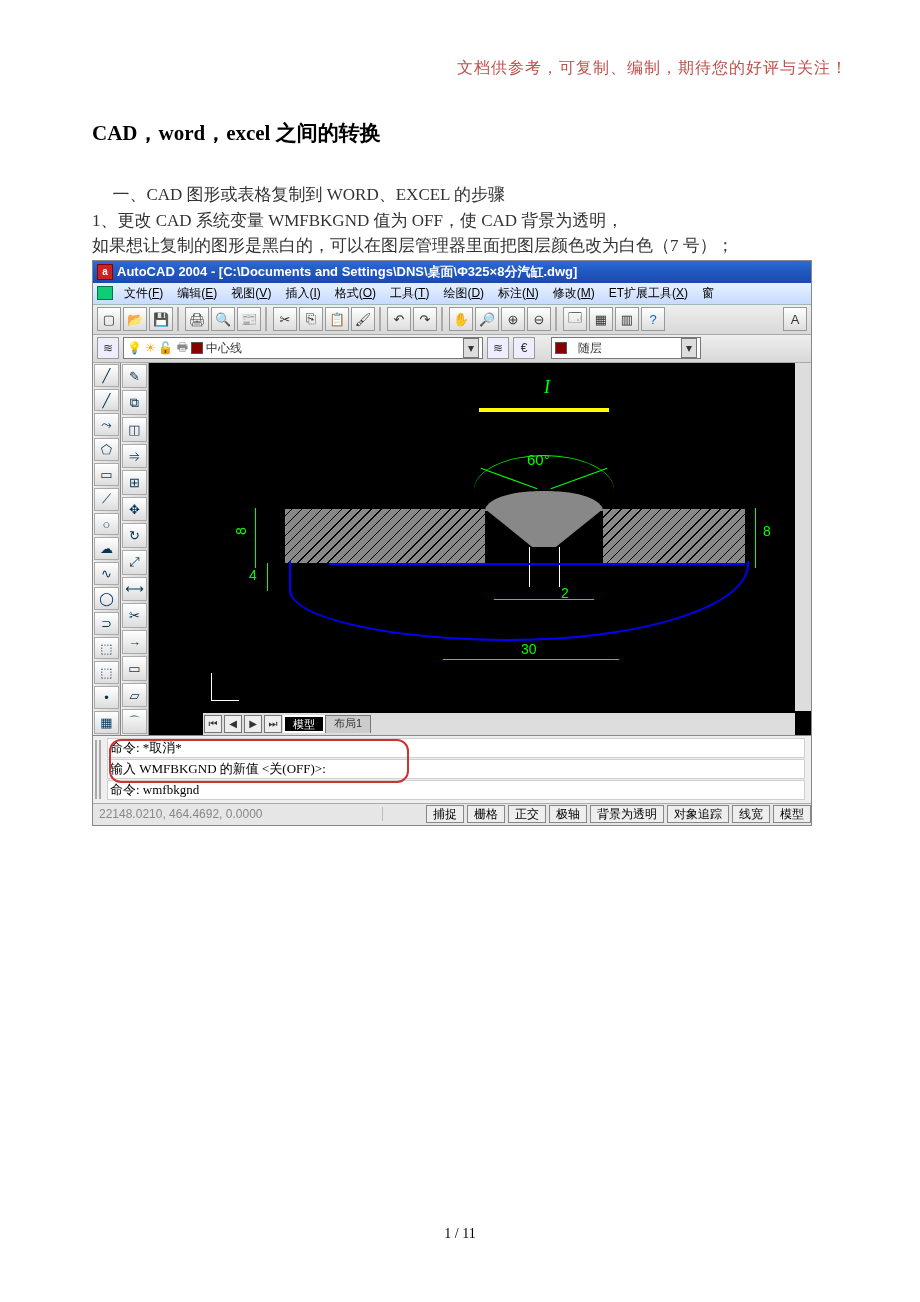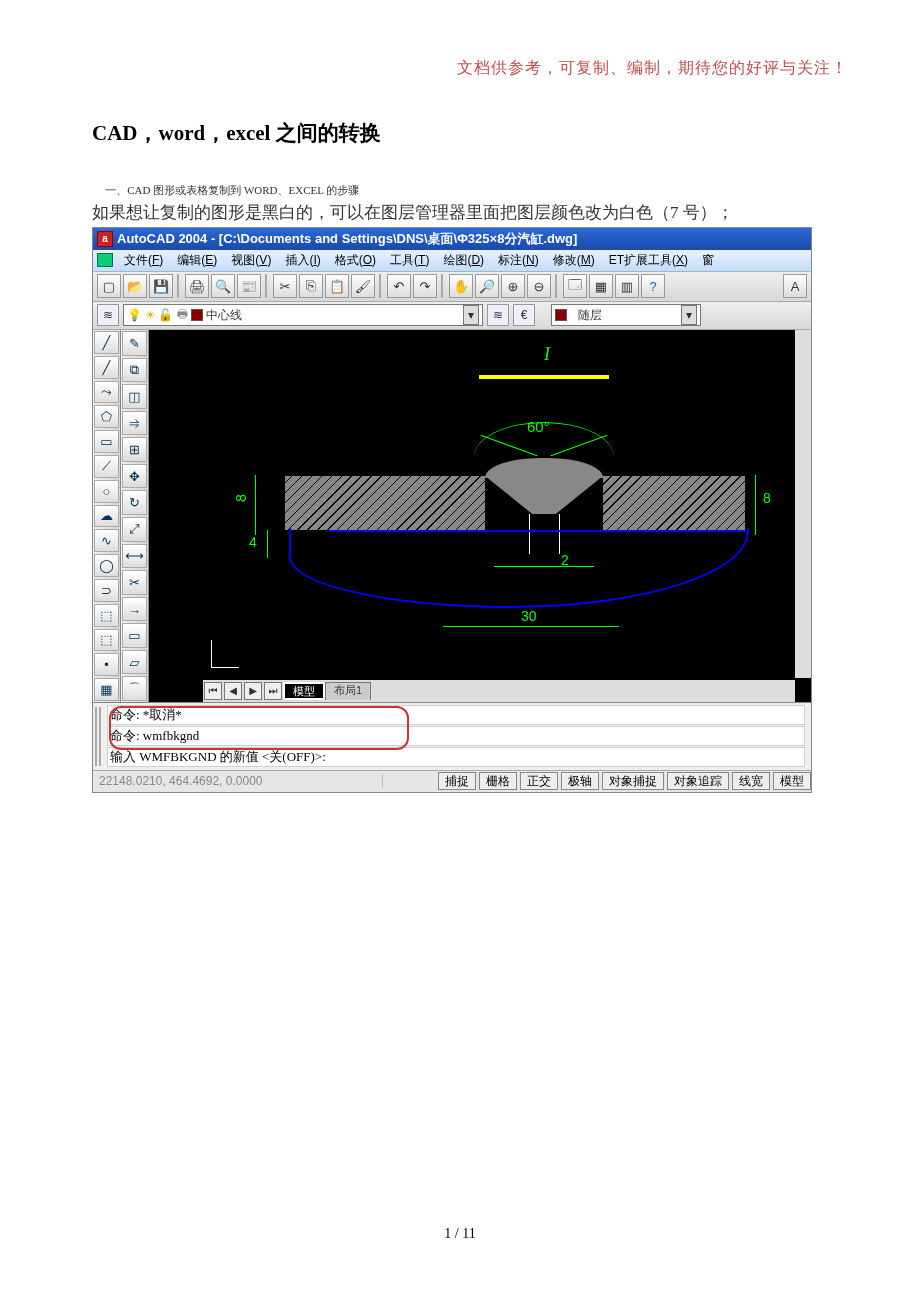--- a/index.html
+++ b/index.html
@@ -1,20 +1,20 @@
 <!DOCTYPE html>
 <html><head>
 <meta charset="utf-8">
 <style>
   * { margin:0; padding:0; box-sizing:border-box; }
   body { width:920px; height:1302px; background:#fff; font-family:"SimSun","宋体",serif; font-size:17px; color:#333; position:relative; }
   .header-note { text-align:right; color:#c0504d; font-size:16px; padding:58px 72px 0 0; letter-spacing:1px; }
   .content { padding:0 92px; }
   .title { font-size:21px; font-weight:bold; color:#000; margin-top:40px; margin-bottom:36px; }
-  .section-h { font-size:11px; color:#333; margin-bottom:4px; text-indent:1.2em; }
+  .section-h { font-size:17px; color:#333; margin-bottom:4px; text-indent:1.2em; }
   .para { font-size:17px; color:#333; margin-bottom:2px; line-height:1.35; }
   .cad-shot { width:720px; margin-top:2px; border:1px solid #888; font-family:"MS Sans Serif",Arial,sans-serif; font-size:12px; }
   
   .titlebar { background:linear-gradient(180deg,#2b6bd6 0%,#2158c0 50%,#1a4aad 100%); color:#fff; height:22px; display:flex; align-items:center; padding:0 4px; gap:4px; }
   .app-ico { width:16px; height:16px; background:#c22; border:1px solid #800; color:#fff; font-weight:bold; font-size:10px; display:flex; align-items:center; justify-content:center; }
   .titlebar-text { font-weight:bold; font-size:13px; }
   
   .menubar { background:linear-gradient(180deg,#e7f0ff,#c7dbff); height:22px; display:flex; align-items:center; gap:0; padding:0 4px; color:#000; font-size:12px; border-bottom:1px solid #9bb; }
   .file-ico { width:16px; height:14px; background:#1c7; border:1px solid #074; margin-right:4px; }
   .menu-item { padding:1px 7px; cursor:default; }
@@ -85,20 +85,21 @@
   .footer{position:absolute;bottom:60px;left:0;right:0;text-align:center;font-family:"Times New Roman",serif;font-size:14px;color:#000;}
 </style>
 </head>
 <body>
 
 <div class="header-note">文档供参考，可复制、编制，期待您的好评与关注！</div>
 
 <div class="content">
   <div class="title">CAD，word，excel 之间的转换</div>
   <div class="section-h">一、CAD 图形或表格复制到 WORD、EXCEL 的步骤</div>
+  <div class="para">1、更改 CAD 系统变量 WMFBKGND 值为 OFF，使 CAD 背景为透明，</div>
   <div class="para">如果想让复制的图形是黑白的，可以在图层管理器里面把图层颜色改为白色（7 号）；</div>
 
   <div class="cad-shot">
 
     <div class="titlebar">
       <div class="app-ico">a</div>
       <span class="titlebar-text">AutoCAD 2004 - [C:\Documents and Settings\DNS\桌面\Φ325×8分汽缸.dwg]</span>
     </div>
 
     <div class="menubar">
@@ -248,32 +249,32 @@
           <div class="sheet-tab active">模型</div>
           <div class="sheet-tab inactive">布局1</div>
         </div>
       </div>
     </div>
 
     <div class="cmd-area">
       <div class="grip"></div>
       <div class="cmd-box"></div>
       <div class="cmd-line">命令: *取消*</div>
+      <div class="cmd-line">输入 WMFBKGND 的新值 &lt;关(OFF)&gt;:</div>
       <div class="cmd-line">命令: wmfbkgnd</div>
-      <div class="cmd-line">输入 WMFBKGND 的新值 &lt;关(OFF)&gt;:</div>
     </div>
 
     <div class="statusbar">
       <div class="coords">22148.0210, 464.4692, 0.0000</div>
       <div style="flex:1"></div>
       <div class="sbtn">捕捉</div>
       <div class="sbtn">栅格</div>
       <div class="sbtn">正交</div>
       <div class="sbtn">极轴</div>
-      <div class="sbtn">对象捕捉</div>
+      <div class="sbtn">背景为透明</div>
       <div class="sbtn">对象追踪</div>
       <div class="sbtn">线宽</div>
       <div class="sbtn">模型</div>
     </div>
 
   </div>
 </div>
 
 <div class="footer">1 / 11</div>
 

